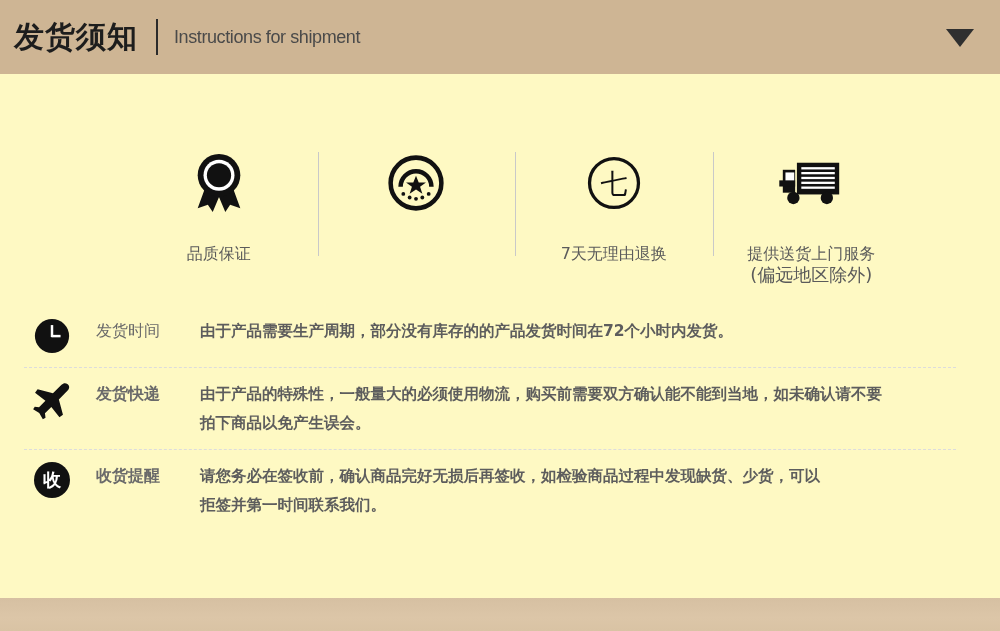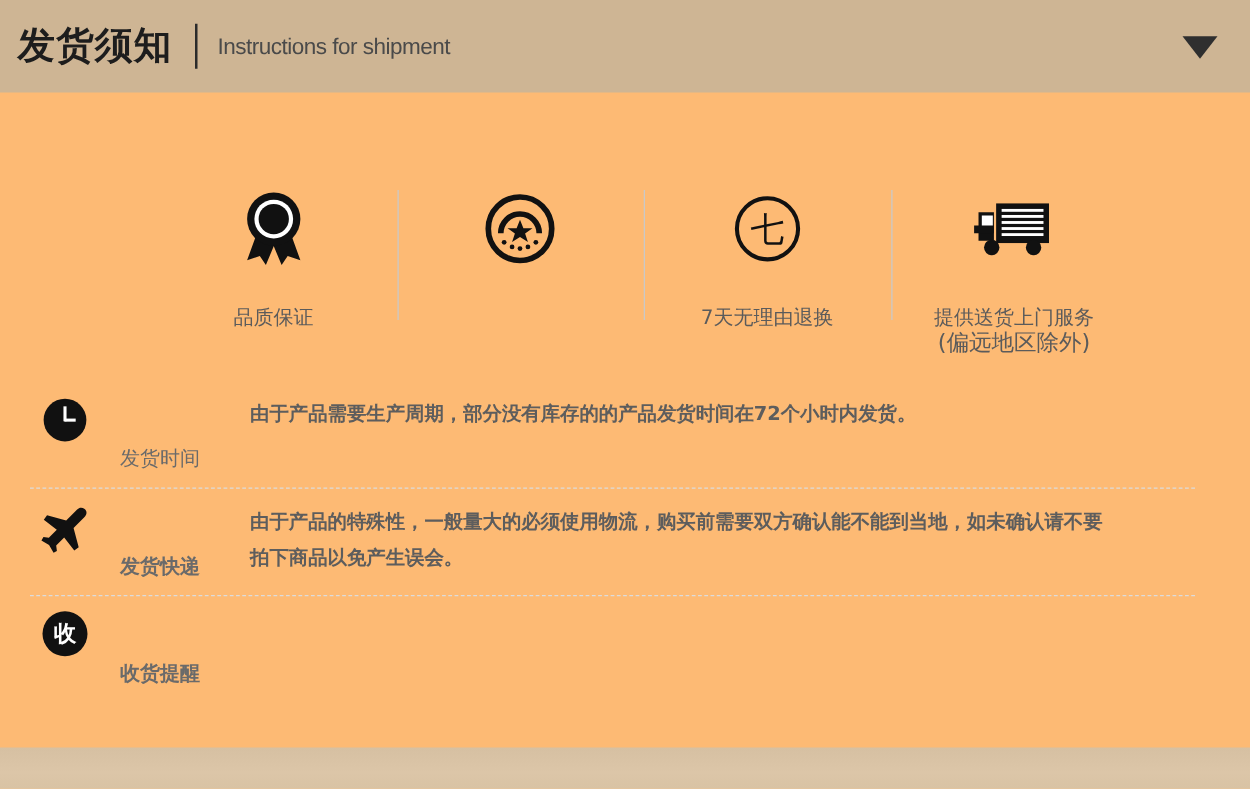--- a/index.html
+++ b/index.html
@@ -10,21 +10,21 @@
     width: 1000px;
     height: 631px;
     background: #ffffff;
     font-family: "Liberation Sans", "DejaVu Sans", sans-serif;
     overflow: hidden;
   }
   .page {
     position: relative;
     width: 1000px;
     height: 631px;
-    background: #fdba74;
+    background: #fef9c3;
   }
 
   
   .header {
     position: absolute;
     left: 0;
     top: 0;
     width: 1000px;
     height: 74px;
     background: #ceb594;
@@ -145,21 +145,20 @@
   .info-title {
     width: 120px;
     flex: none;
     font-size: 16px;
     color: #6a6a6a;
     padding-top: 6px;
     padding-left: 16px;
     box-sizing: border-box;
     white-space: nowrap;
     font-family: "DejaVu Sans", "Liberation Sans", sans-serif;
-    margin-top: 36px;
   }
   .info-title.bold {
     font-weight: bold;
     color: #6a6a6a;
   }
   .info-text {
     flex: 1 1 auto;
     font-size: 15.5px;
     color: #5d5d5d;
     line-height: 1.85;
@@ -307,19 +306,23 @@
         <span class="line">由于产品的特殊性，一般量大的必须使用物流，购买前需要双方确认能不能到当地，如未确认请不要</span>
         <span class="line">拍下商品以免产生误会。</span>
       </div>
     </div>
 
     <div class="info-row">
       <div class="info-icon">
         <div class="circle-badge">收</div>
       </div>
       <div class="info-title bold">收货提醒</div>
+      <div class="info-text">
+        <span class="line">请您务必在签收前，确认商品完好无损后再签收，如检验商品过程中发现缺货、少货，可以</span>
+        <span class="line">拒签并第一时间联系我们。</span>
+      </div>
     </div>
 
   </div>
 
   <div class="footer-bar"></div>
 
 </div>
 
 </body></html>

